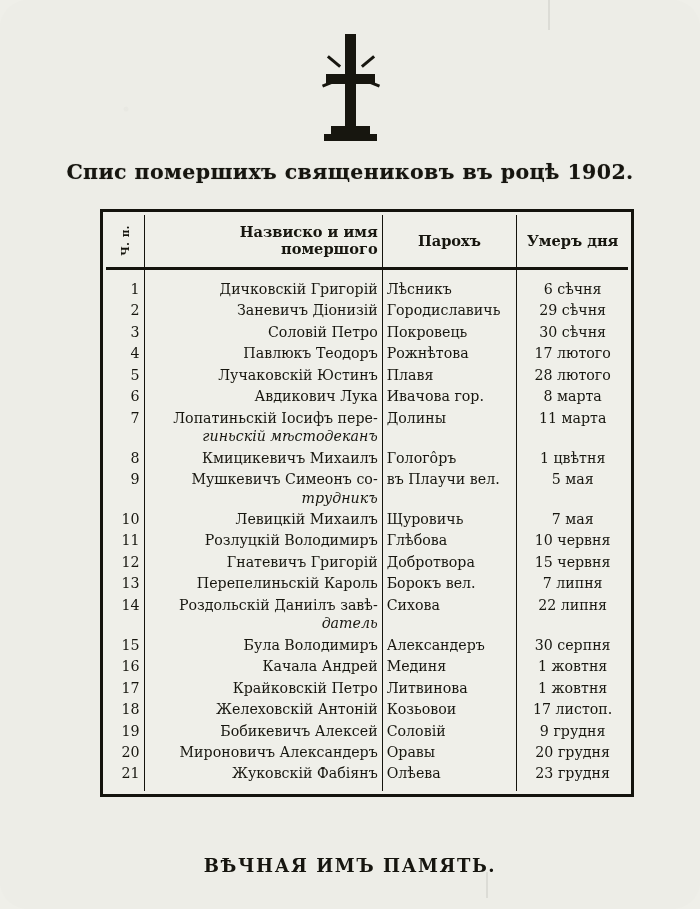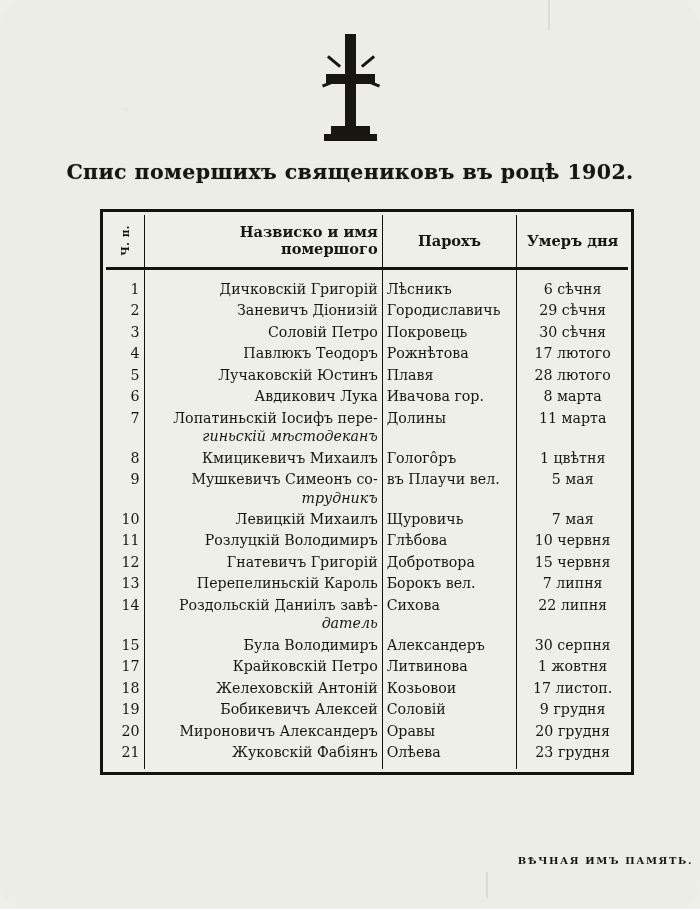--- a/index.html
+++ b/index.html
@@ -190,26 +190,26 @@
     font-style: italic;
   }
   .cont-line {
     display: block;
     padding-left: 18px;
   }
 
   
   .footer {
     position: absolute;
-    left: 0; right: 7px;
+    left: 0; right: 0;
     top: 855px;
-    text-align: right;
+    text-align: center;
     font-family: "DejaVu Serif", serif;
     font-weight: bold;
-    font-size: 10px;
+    font-size: 18px;
     letter-spacing: 1.6px;
     color: #16150f;
   }
   .edge-mark {
     position: absolute;
     background: rgba(0,0,0,0.07);
   }
   .edge-mark.m1 { left: 548px; top: 0px; width: 2px; height: 30px; }
   .edge-mark.m2 { left: 486px; top: 872px; width: 2px; height: 26px; }
 </style>
@@ -343,20 +343,26 @@
           <td class="parish">Сихова</td>
           <td class="died">22 липня</td>
         </tr>
         <tr>
           <td class="num">15</td>
           <td class="name"><span>Була Володимиръ</span></td>
           <td class="parish">Александеръ</td>
           <td class="died">30 серпня</td>
         </tr>
         <tr>
+          <td class="num">16</td>
+          <td class="name"><span>Качала Андрей</span></td>
+          <td class="parish">Мединя</td>
+          <td class="died">1 жовтня</td>
+        </tr>
+        <tr>
           <td class="num">17</td>
           <td class="name"><span>Крайковскій Петро</span></td>
           <td class="parish">Литвинова</td>
           <td class="died">1 жовтня</td>
         </tr>
         <tr>
           <td class="num">18</td>
           <td class="name"><span>Желеховскій Антоній</span></td>
           <td class="parish">Козьовои</td>
           <td class="died">17 листоп.</td>

